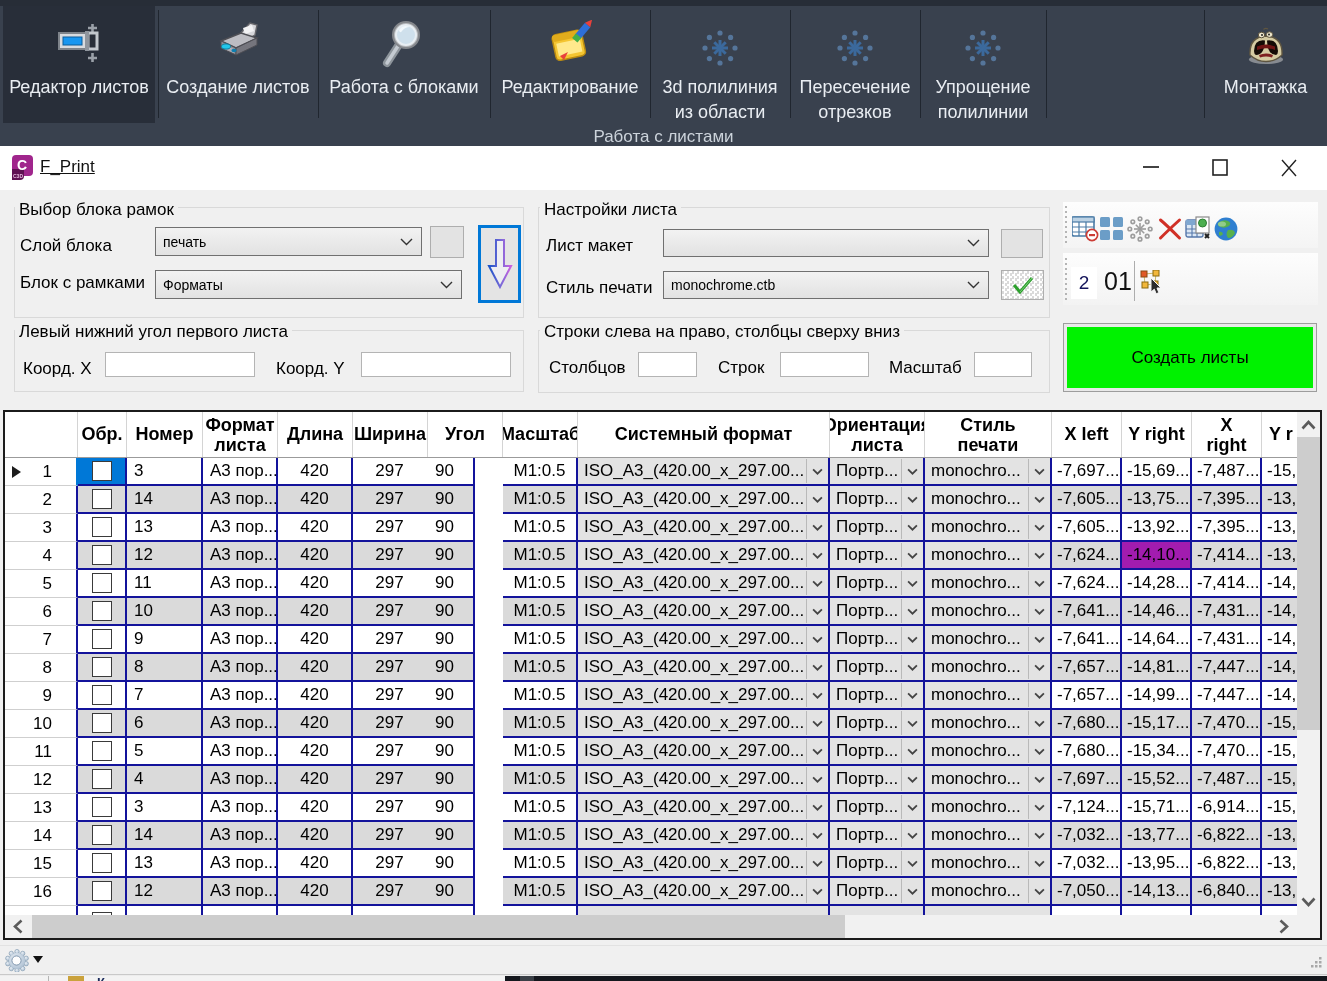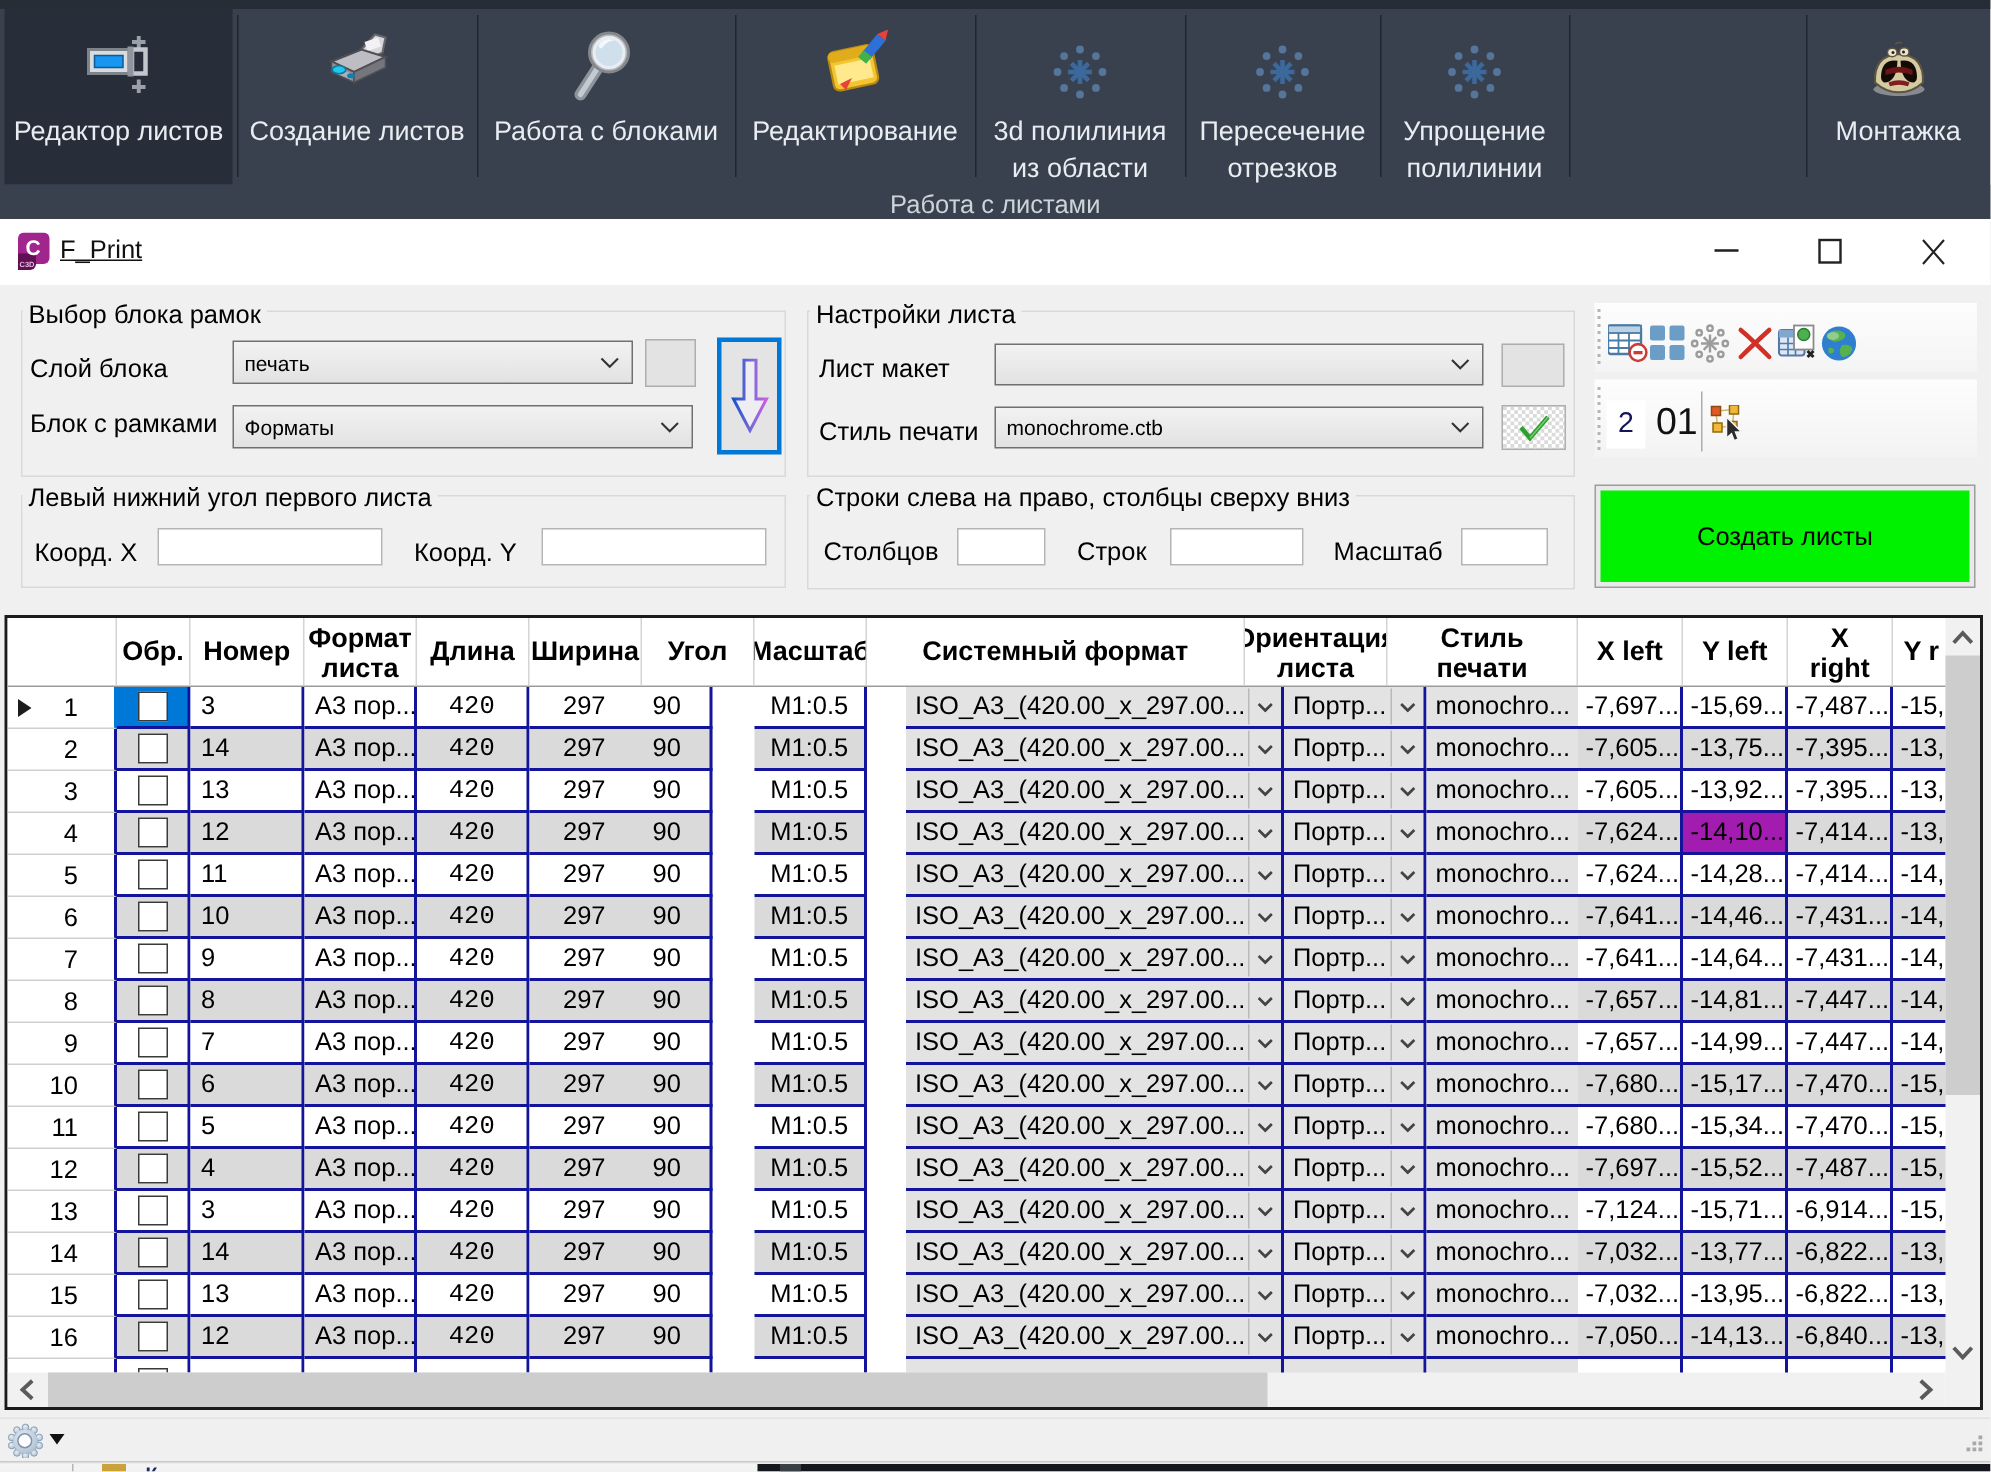--- a/index.html
+++ b/index.html
@@ -37,32 +37,32 @@
 .c { position:absolute; top:0; height:28px; border-right:2px solid #13139b; border-bottom:2px solid #13139b;
   font-size:17px; color:#000; overflow:hidden; display:flex; align-items:center; justify-content:center; white-space:nowrap; }
 .rh { left:0; width:73px; background:#fff; border-right:2px solid #13139b; border-bottom:1px solid #cfcfcf; justify-content:flex-end; }
 .rhn { margin-right:24px; font-size:17px; }
 .arr { position:absolute; left:7px; top:8px; width:0; height:0;
   border-left:9px solid #1c1c1c; border-top:6px solid transparent; border-bottom:6px solid transparent; }
 .cb { left:73px; width:49px; }
 .cbx { width:20px; height:20px; background:#fff; border:1.5px solid #3a3a3a; }
 .c2 { left:122px; width:76px; justify-content:flex-start; padding-left:7px; }
 .c3 { left:198px; width:75px; justify-content:flex-start; padding-left:7px; }
-.c4 { left:273px; width:75px;font-family:Liberation Mono, monospace; }
+.c4 { left:273px; width:75px; }
 .c5 { left:348px; width:75px; }
 .c6 { left:411px; width:59px; }
 .c7 { left:498px; width:75px; }
 .c8 { left:573px; width:252px; }
 .c9 { left:825px; width:95px; }
 .c10 { left:920px; width:127px; }
 .c11 { left:1047px; width:70px; justify-content:flex-start; padding-left:5px; }
 .c12 { left:1117px; width:70px; justify-content:flex-start; padding-left:5px; }
 .c13 { left:1187px; width:70px; justify-content:flex-start; padding-left:5px; }
 .c14 { left:1257px; width:60px; justify-content:flex-start; padding-left:5px; border-right:none; }
-.combo { background:#e3e3e3; justify-content:flex-start;margin-left:26px; }
+.combo { background:#e3e3e3; justify-content:flex-start; }
 .combo .ct { padding-left:6px; white-space:nowrap; }
 .combo .dd { position:absolute; right:0; top:1px; bottom:1px; width:22px; border-left:1px solid #b9b9b9;
   display:flex; align-items:center; justify-content:center; }
 
 #ghead { position:absolute; left:0; top:0; width:1294px; height:46px; background:#fff; border-bottom:1px solid #9b9b9b; }
 .h { position:absolute; top:0; height:45px; border-right:1px solid #d4d4d4; font-weight:bold; font-size:18px;
   color:#000; display:flex; align-items:center; justify-content:center; overflow:hidden; white-space:nowrap; }
 .h .two { text-align:center; line-height:20px; }
 
 .sb { position:absolute; background:#f1f1f1; }
@@ -399,21 +399,21 @@
       <div class="h" style="left:423px;width:75px">Угол</div>
       <div class="h" style="left:498px;width:75px">Масштаб</div>
       <div class="h" style="left:573px;width:252px">Системный формат</div>
       <div class="h" style="left:825px;width:95px">
             <div class="two">Ориентация<br>листа</div>
           </div>
       <div class="h" style="left:920px;width:127px">
             <div class="two">Стиль<br>печати</div>
           </div>
       <div class="h" style="left:1047px;width:70px">X left</div>
-      <div class="h" style="left:1117px;width:70px">Y left</div>
+      <div class="h" style="left:1117px;width:70px">Y right</div>
       <div class="h" style="left:1187px;width:70px">
             <div class="two">X<br>right</div>
           </div>
       <div class="h" style="left:1257px;width:60px;border-right:none;justify-content:flex-start;padding-left:7px">Y r</div>
     </div>
     <div class="row" style="top:46px">
           <div class="c rh" style="border-right-color:#0078d7;">
             <div class="arr"></div>
             <span class="rhn">1</span>
           </div>

